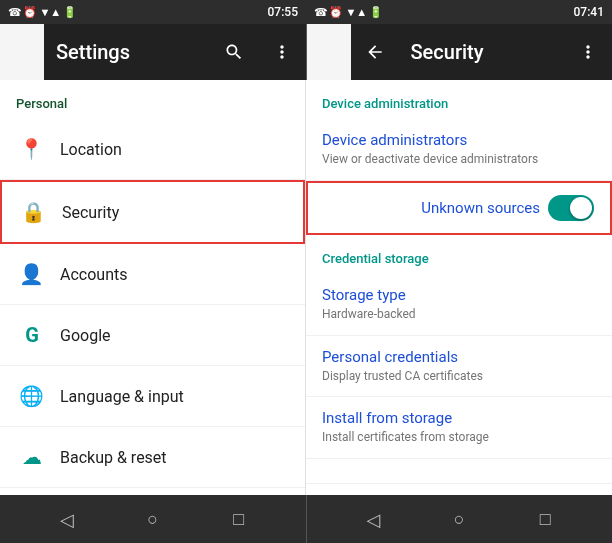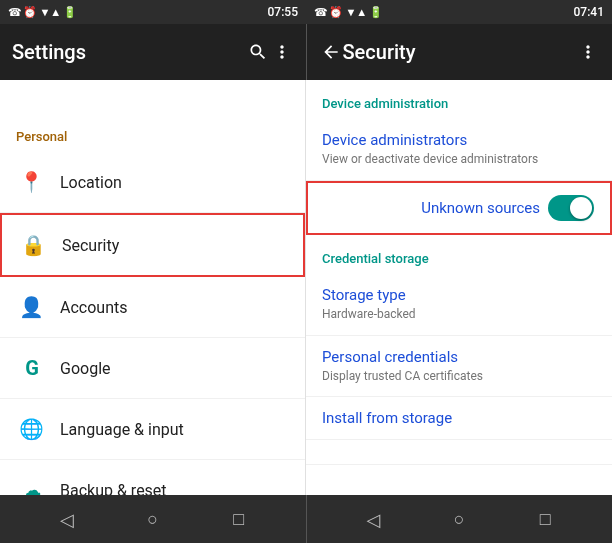--- a/index.html
+++ b/index.html
@@ -41,21 +41,22 @@
       height: 56px;
     }
     .toolbar {
       flex: 1;
       height: 56px;
       background: #212121;
       display: flex;
       align-items: center;
       padding: 0 12px;
       color: white;
-      gap: 0;
+      gap: 24px;
+      margin-left: 44px;
     }
     .toolbar-title {
       font-size: 20px;
       font-weight: 500;
       flex: 1;
       color: white;
     }
     .toolbar-icon {
       width: 24px;
       height: 24px;
@@ -81,25 +82,24 @@
 
     
     .settings-panel {
       width: 306px;
       background: white;
       border-right: 1px solid #e0e0e0;
       overflow-y: auto;
     }
 
     .section-label {
-      color: #a16207;
+      color: #14532d;
       font-size: 13px;
       font-weight: 500;
       padding: 16px 16px 8px 16px;
-      margin-top: 33px;
     }
 
     .settings-item {
       display: flex;
       align-items: center;
       padding: 14px 16px;
       border-bottom: 1px solid #f0f0f0;
       cursor: pointer;
       position: relative;
     }
@@ -340,20 +340,21 @@
     <div class="detail-item">
       <div class="detail-item-text">
         <div class="detail-item-title">Personal credentials</div>
         <div class="detail-item-subtitle">Display trusted CA certificates</div>
       </div>
     </div>
 
     <div class="detail-item">
       <div class="detail-item-text">
         <div class="detail-item-title">Install from storage</div>
+        <div class="detail-item-subtitle">Install certificates from storage</div>
       </div>
     </div>
 
     <div class="detail-item">
       
     </div>
   </div>
 </div>
 
 <div class="nav-bars">

